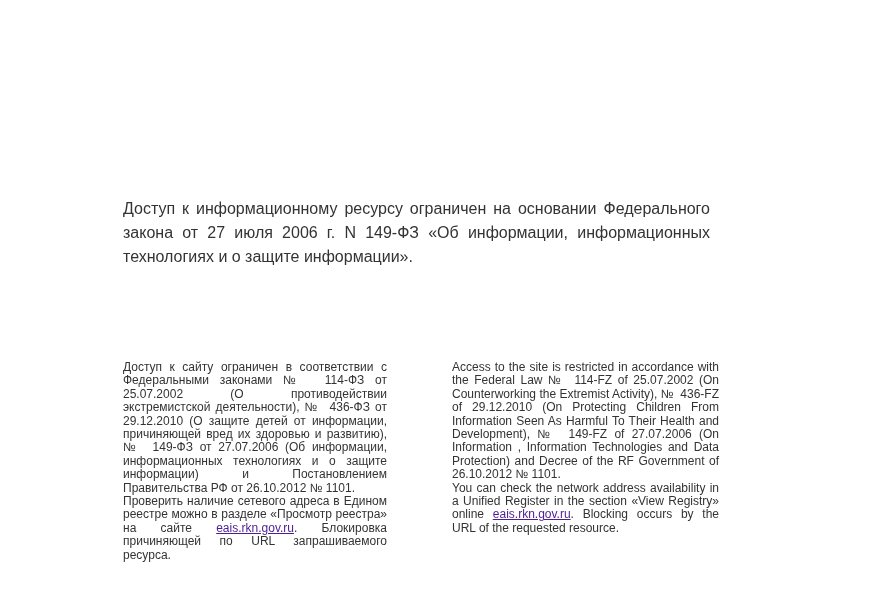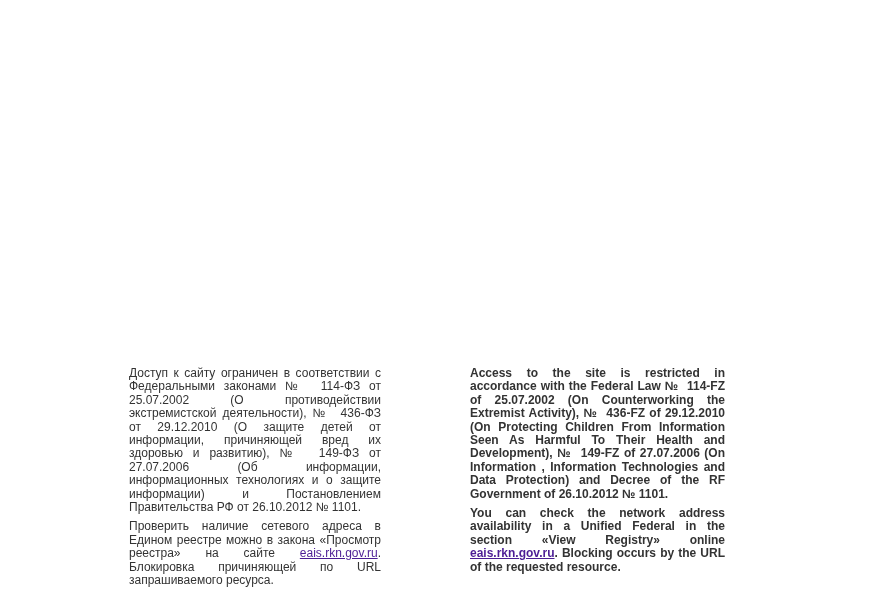--- a/index.html
+++ b/index.html
@@ -32,46 +32,46 @@
   }
   .col {
     position: absolute;
     top: 361px;
     font-size: 12px;
     line-height: 13.4px;
     text-align: justify;
     color: #333333;
   }
   .col p {
-    margin: 6px;
+    margin: 0;
   }
   .col-ru {
     left: 123px;
     width: 264px;
   }
   .col-en {
-    left: 464px;
+    left: 452px;
     width: 267px;
-    font-weight: bold;
   }
   a.link {
     color: #4c1d95;
     text-decoration: underline;
     cursor: pointer;
   }
 </style>
 </head>
 <body>
 
 <main class="page">
 
+  <p class="heading">Доступ к информационному ресурсу ограничен на основании Федерального закона от 27 июля 2006 г. N 149-ФЗ «Об информации, информационных технологиях и о защите информации».</p>
 
   <div class="col col-ru">
     <p>Доступ к сайту ограничен в соответствии с Федеральными законами №&nbsp; 114-ФЗ от 25.07.2002 (О противодействии экстремистской деятельности), №&nbsp; 436-ФЗ от 29.12.2010 (О защите детей от информации, причиняющей вред их здоровью и развитию), №&nbsp; 149-ФЗ от 27.07.2006 (Об информации, информационных технологиях и о защите информации) и Постановлением Правительства РФ от 26.10.2012 № 1101.</p>
-    <p><span>Проверить наличие сетевого адреса в Едином реестре можно в закона «Просмотр реестра» на сайте </span><a href="#" class="link">eais.rkn.gov.ru</a><span>. Блокировка причиняющей по URL запрашиваемого ресурса.</span></p>
+    <p><span>Проверить наличие сетевого адреса в Едином реестре можно в разделе «Просмотр реестра» на сайте </span><a href="#" class="link">eais.rkn.gov.ru</a><span>. Блокировка причиняющей по URL запрашиваемого ресурса.</span></p>
   </div>
 
   <div class="col col-en">
     <p>Access to the site is restricted in accordance with the Federal Law №&nbsp; 114-FZ of 25.07.2002 (On Counterworking the Extremist Activity), №&nbsp; 436-FZ of 29.12.2010 (On Protecting Children From Information Seen As Harmful To Their Health and Development), №&nbsp; 149-FZ of 27.07.2006 (On Information , Information Technologies and Data Protection) and Decree of the RF Government of 26.10.2012 № 1101.</p>
-    <p><span>You can check the network address availability in a Unified Federal in the section «View Registry» online </span><a href="#" class="link">eais.rkn.gov.ru</a><span>. Blocking occurs by the URL of the requested resource.</span></p>
+    <p><span>You can check the network address availability in a Unified Register in the section «View Registry» online </span><a href="#" class="link">eais.rkn.gov.ru</a><span>. Blocking occurs by the URL of the requested resource.</span></p>
   </div>
 
 </main>
 
 </body></html>

